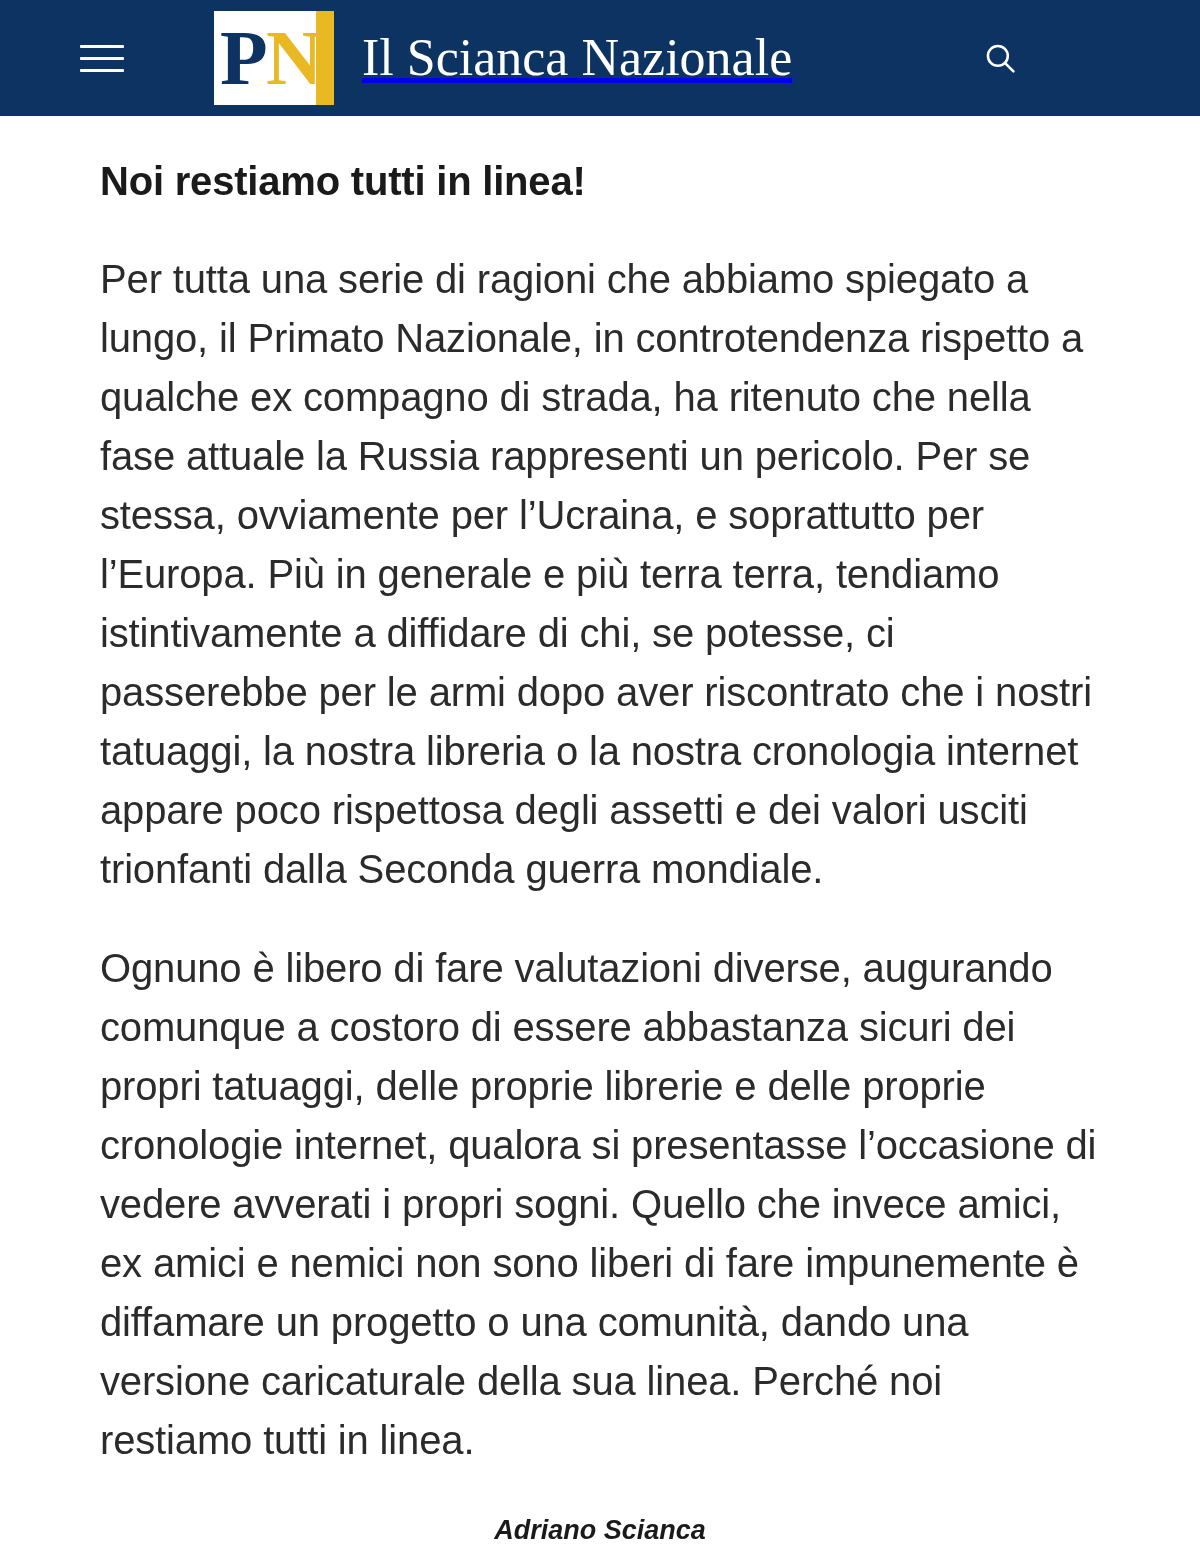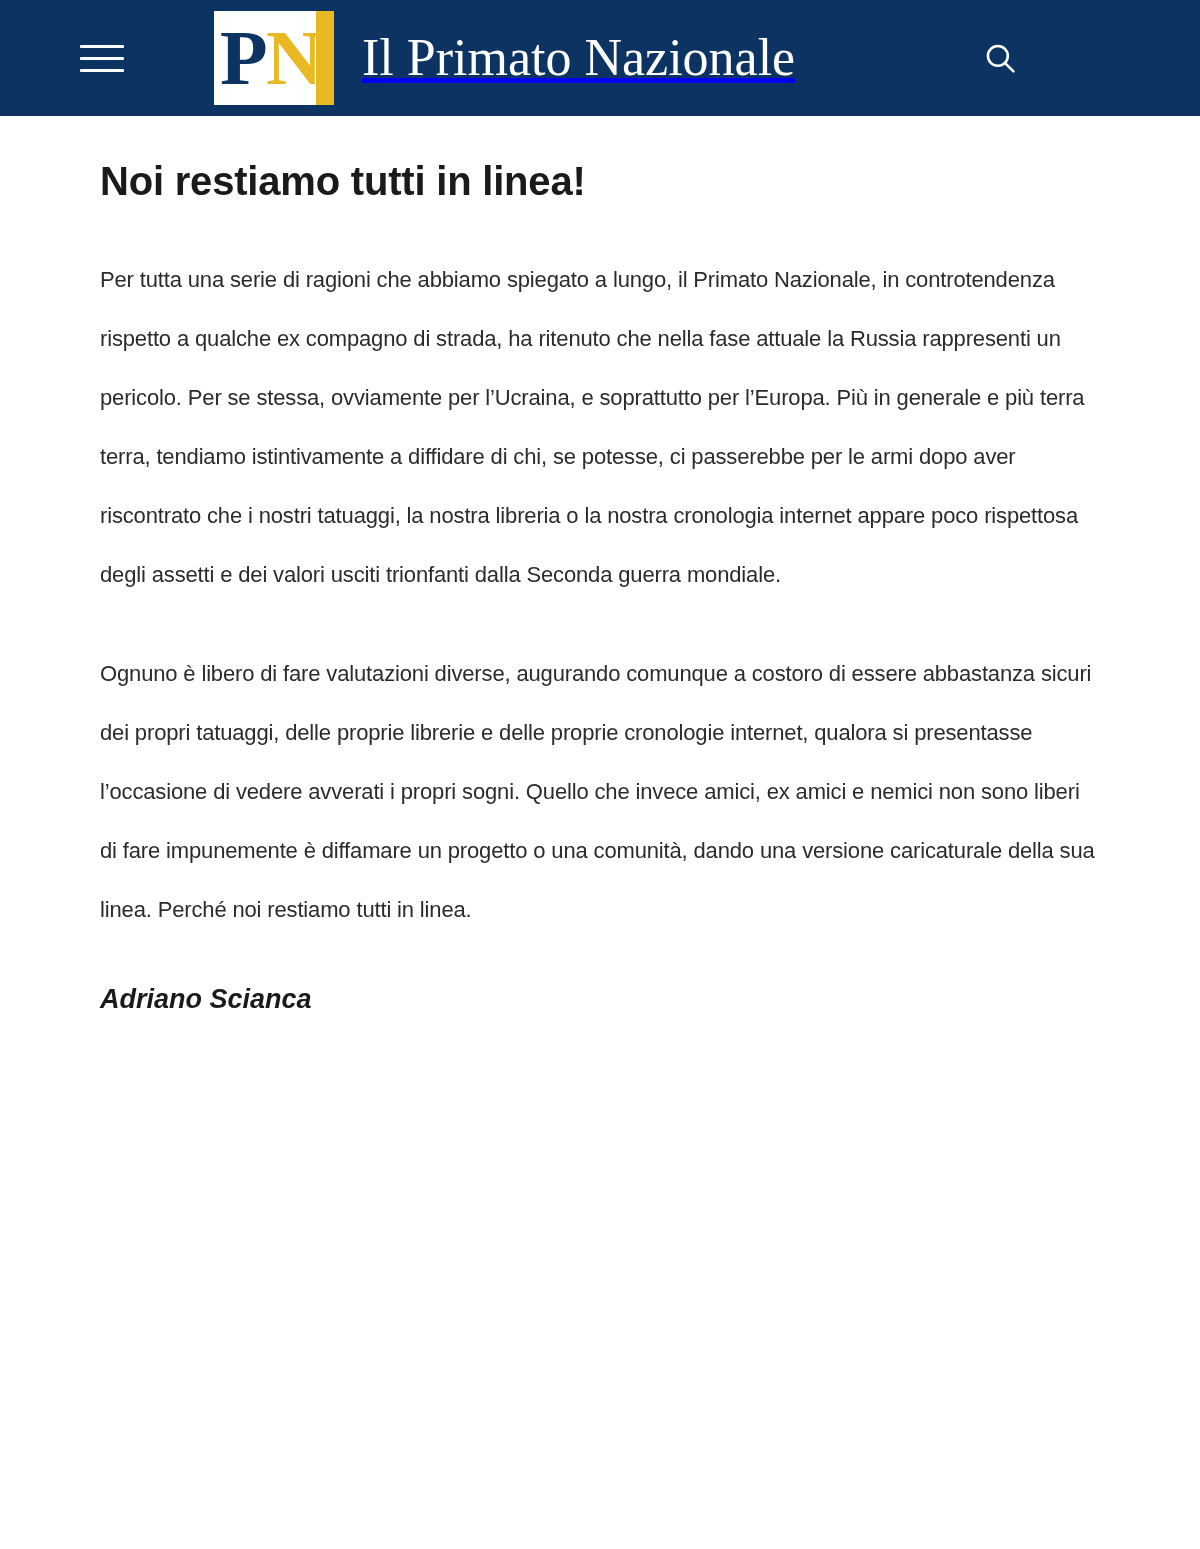--- a/index.html
+++ b/index.html
@@ -115,53 +115,54 @@
   }
   .article-title {
     font-size: 40px;
     line-height: 50px;
     font-weight: bold;
     color: #1a1a1a;
     margin: 0 0 44px 0;
     letter-spacing: -0.2px;
   }
   .article-body p {
-    font-size: 22px;
+    font-size: 40px;
     line-height: 59px;
     color: #2b2b2b;
     margin: 0 0 40px 0;
     letter-spacing: -0.15px;
   }
   .byline {
     font-size: 27px;
     line-height: 40px;
     font-weight: bold;
     font-style: italic;
     color: #1a1a1a;
     margin: 4px 0 0 0;
+    text-align: center;
   }
 </style>
 </head>
 <body>
 
 <header class="site-header">
 
   <div class="hamburger">
     <span></span>
     <span></span>
     <span></span>
   </div>
 
   <a class="brand" href="#">
     <span class="logo-mark">
       <span class="pn-p">P</span>
       <span class="pn-n">N</span>
       <span class="pn-bar"></span>
     </span>
-    <span class="brand-title">Il Primato Nazionale</span>
+    <span class="brand-title">Il Scianca Nazionale</span>
   </a>
 
   <div class="search-btn">
     <svg width="34" height="34" viewBox="0 0 24 24" fill="none" stroke="#ffffff" stroke-width="1.8" stroke-linecap="round">
       <circle cx="10.5" cy="10.5" r="7"></circle>
       <line x1="15.8" y1="15.8" x2="21.5" y2="21.5"></line>
     </svg>
   </div>
 
 </header>

